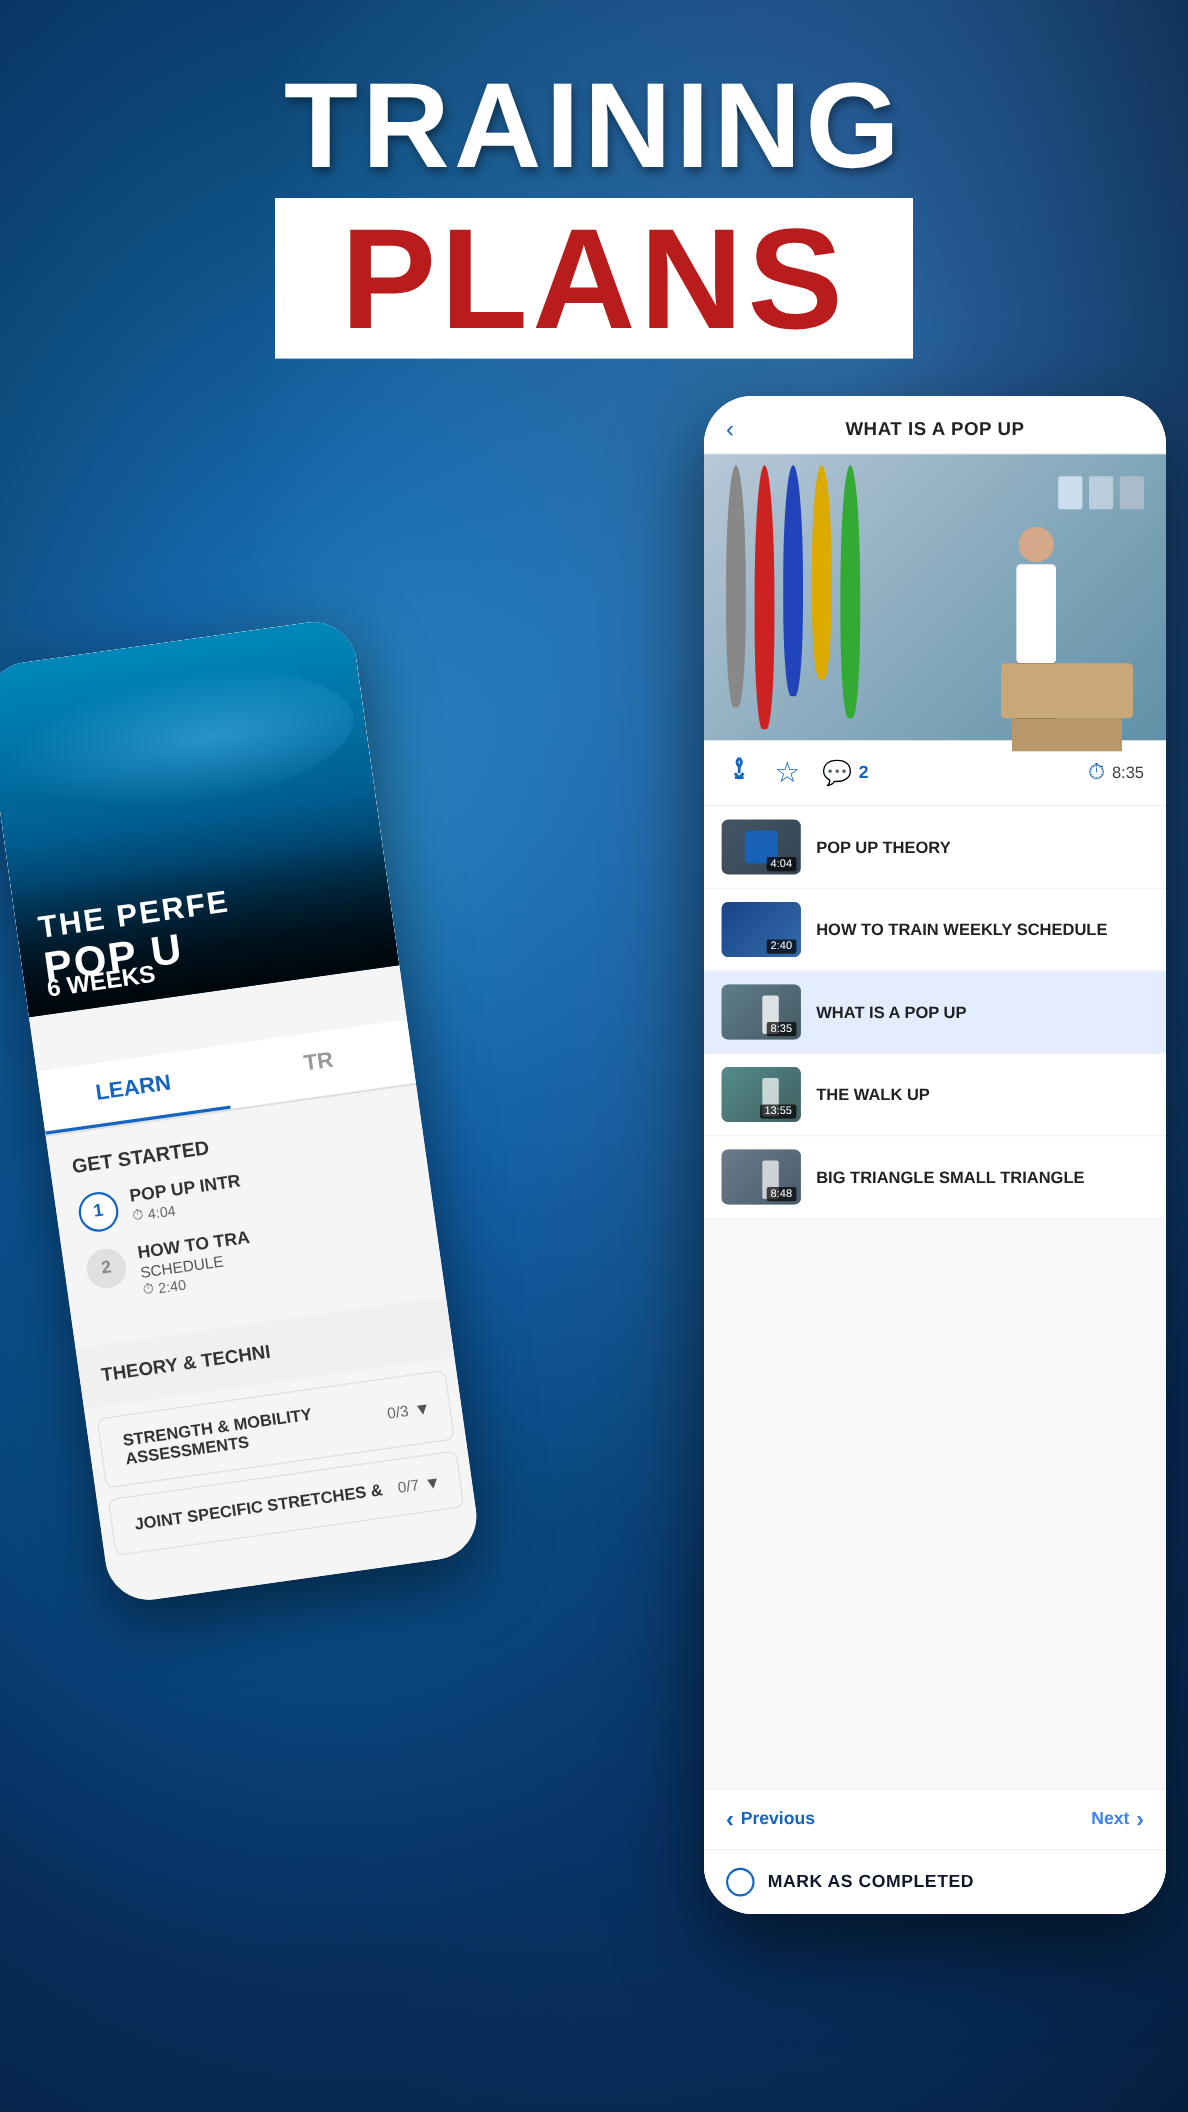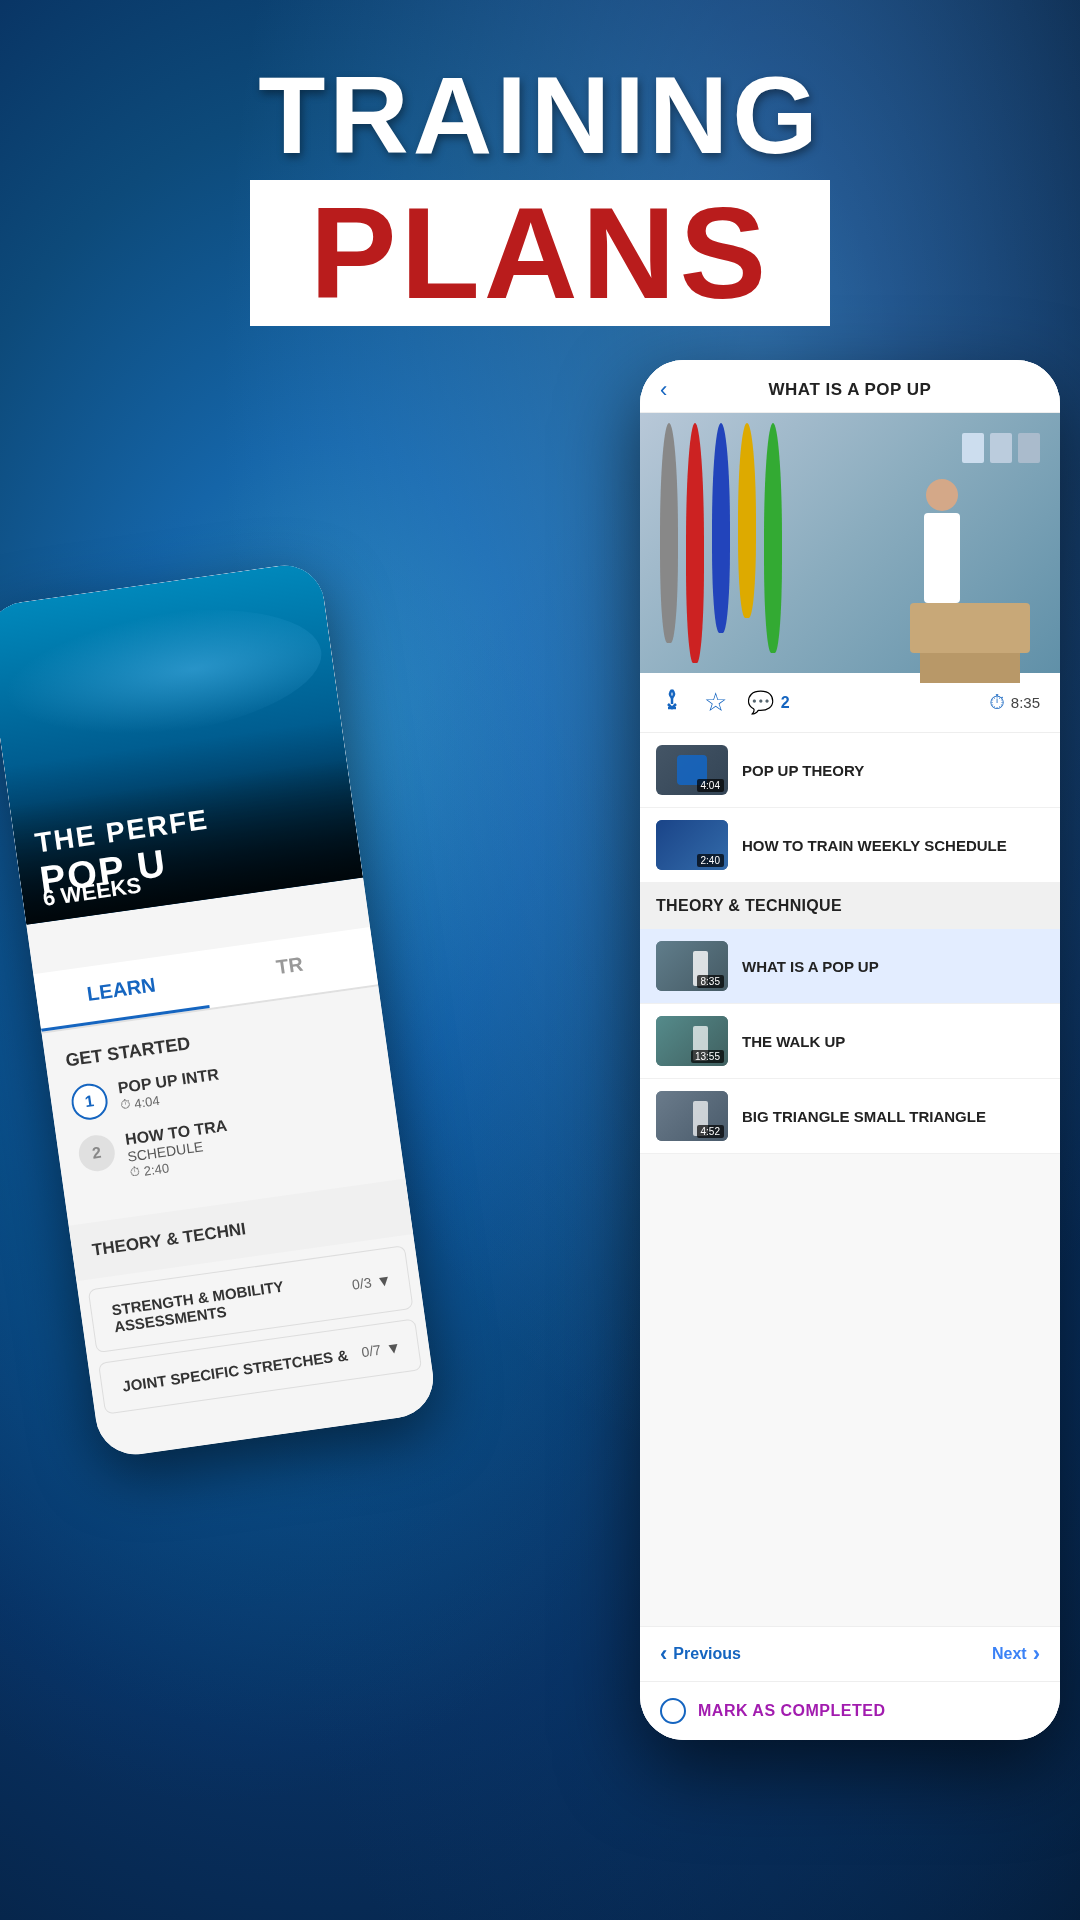--- a/index.html
+++ b/index.html
@@ -464,21 +464,21 @@
     .mark-circle {
       width: 26px;
       height: 26px;
       border-radius: 50%;
       border: 2px solid #1565c0;
       flex-shrink: 0;
     }
     .mark-text {
       font-size: 16px;
       font-weight: bold;
-      color: #a21caf;
+      color: #0f172a;
       letter-spacing: 0.5px;
     }
 
     
     .thumb-popup-intro {
       background: linear-gradient(135deg, #445566 0%, #334455 100%);
     }
     .thumb-how-to {
       background: linear-gradient(135deg, #3366aa 0%, #224488 100%);
     }
@@ -655,23 +655,20 @@
         <div class="video-thumb thumb-how-to">
           <div style="position:absolute;top:0;left:0;right:0;bottom:0;background:linear-gradient(135deg,#1a4488 0%,#336baa 100%);"></div>
           <div class="video-thumb-time">2:40</div>
         </div>
         <div class="video-info">
           <div class="video-title">HOW TO TRAIN WEEKLY SCHEDULE</div>
         </div>
       </div>
     </div>
 
-    <div class="section-divider">
-      <div class="section-divider-title">THEORY &amp; TECHNIQUE</div>
-    </div>
 
     <div class="video-list">
 
       <div class="video-item active-item">
         <div class="video-thumb thumb-what-popup">
           <div style="position:absolute;top:0;left:0;right:0;bottom:0;background:linear-gradient(135deg,#607d8b 0%,#455a64 100%);"></div>
 
           <div style="position:absolute;bottom:5px;right:20px;width:15px;height:35px;background:rgba(255,255,255,0.8);border-radius:2px;"></div>
           <div class="video-thumb-time">8:35</div>
         </div>
@@ -688,21 +685,21 @@
         </div>
         <div class="video-info">
           <div class="video-title">THE WALK UP</div>
         </div>
       </div>
 
       <div class="video-item">
         <div class="video-thumb thumb-big-tri">
           <div style="position:absolute;top:0;left:0;right:0;bottom:0;background:linear-gradient(135deg,#6a7b8b 0%,#4a5b6b 100%);"></div>
           <div style="position:absolute;bottom:5px;right:20px;width:15px;height:35px;background:rgba(255,255,255,0.7);border-radius:2px;"></div>
-          <div class="video-thumb-time">4:52</div>
+          <div class="video-thumb-time">8:48</div>
         </div>
         <div class="video-info">
           <div class="video-title">BIG TRIANGLE SMALL TRIANGLE</div>
         </div>
       </div>
     </div>
 
     <div style="flex:1; background:#f8f8f8;"></div>
 
     <div class="nav-bar">

